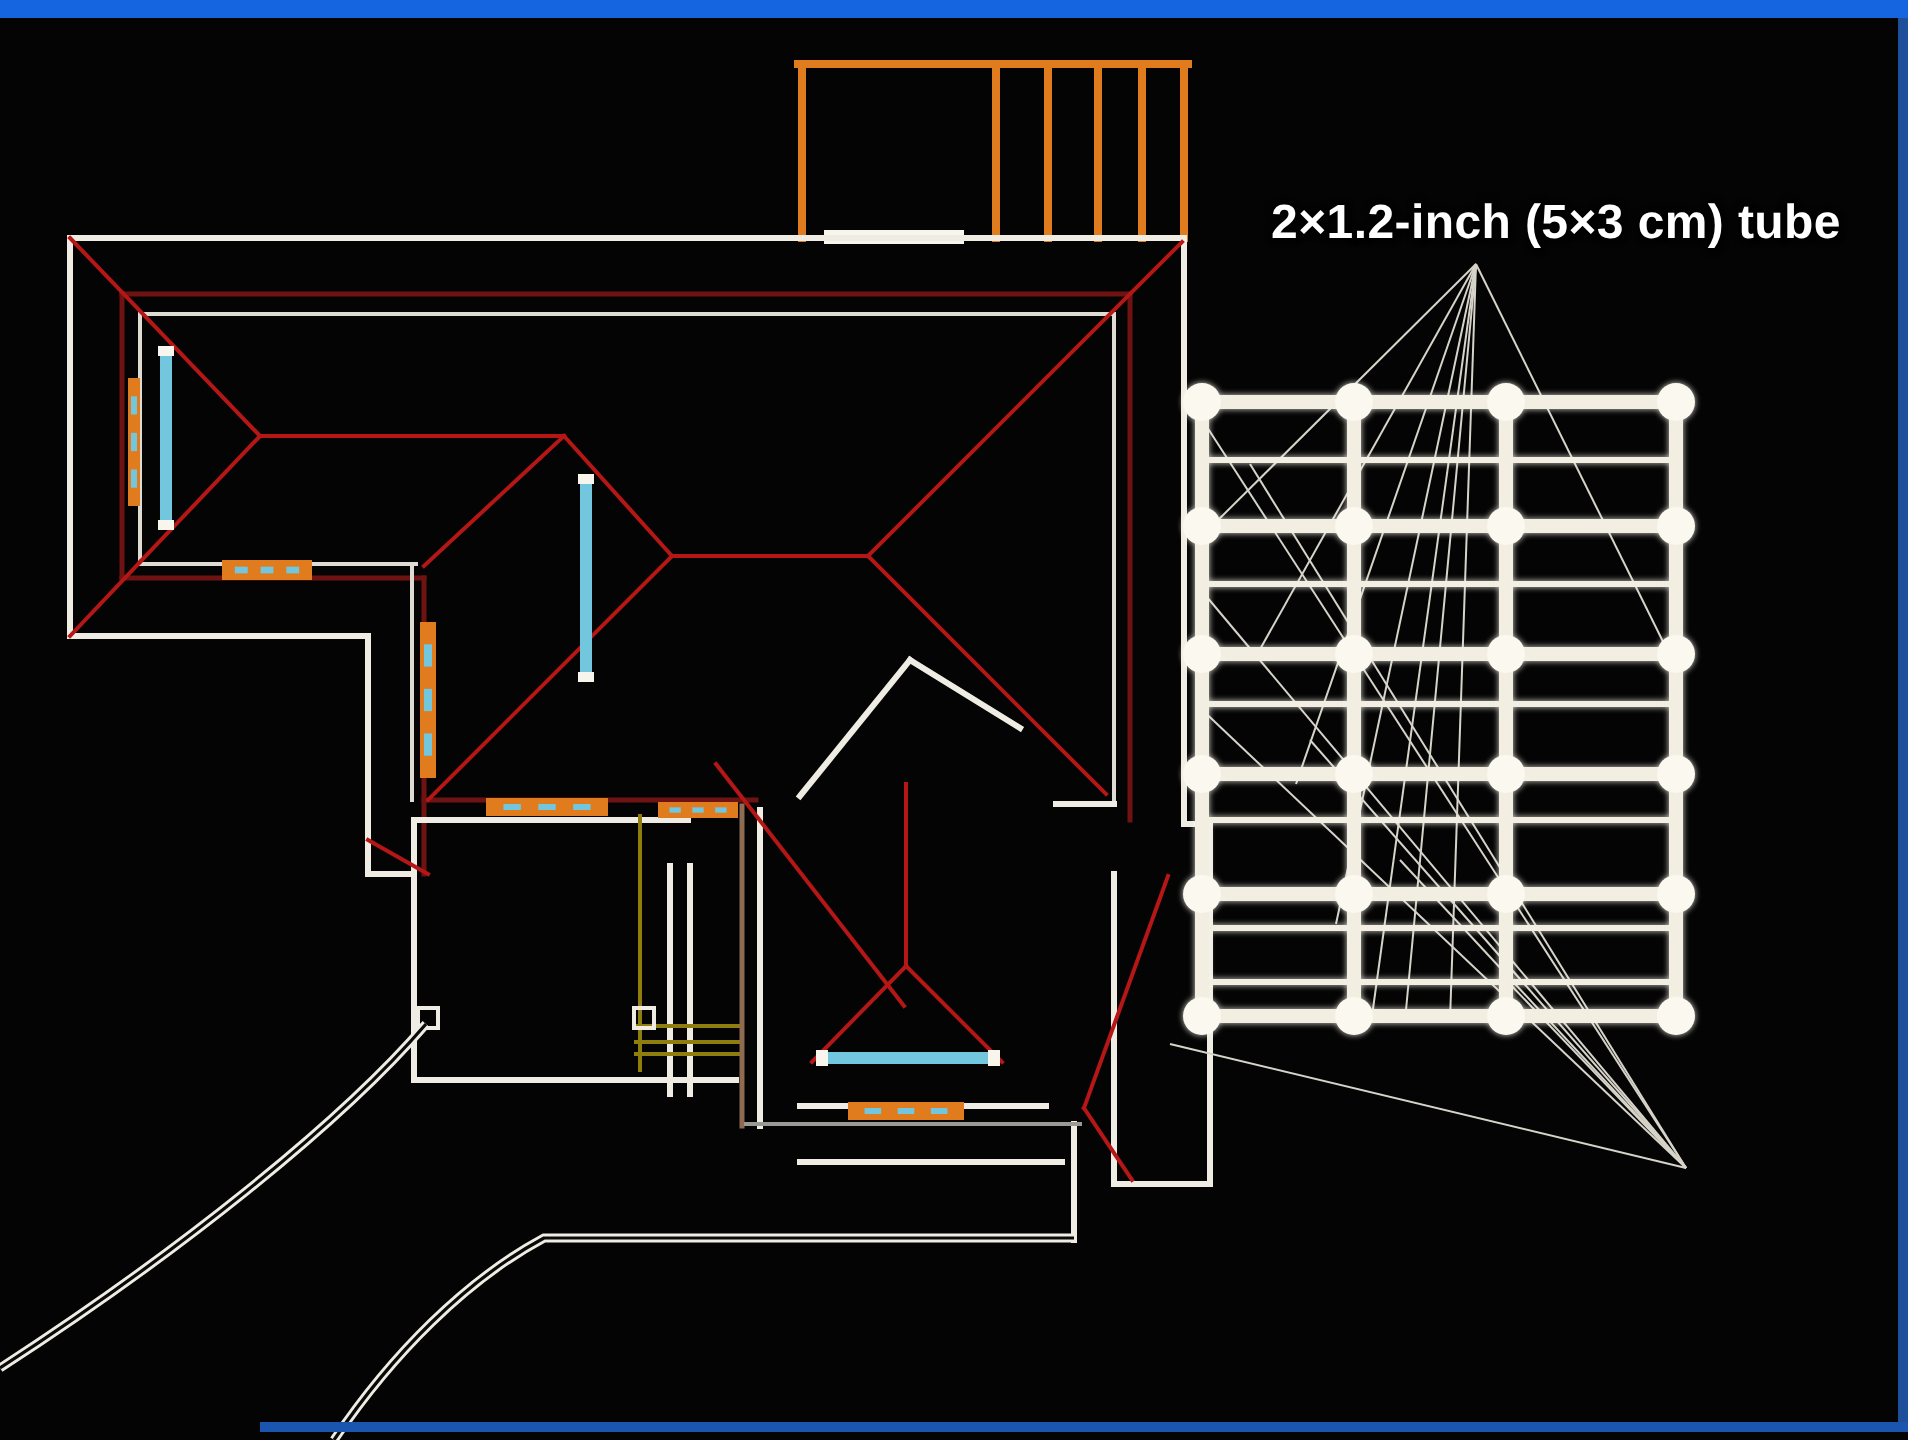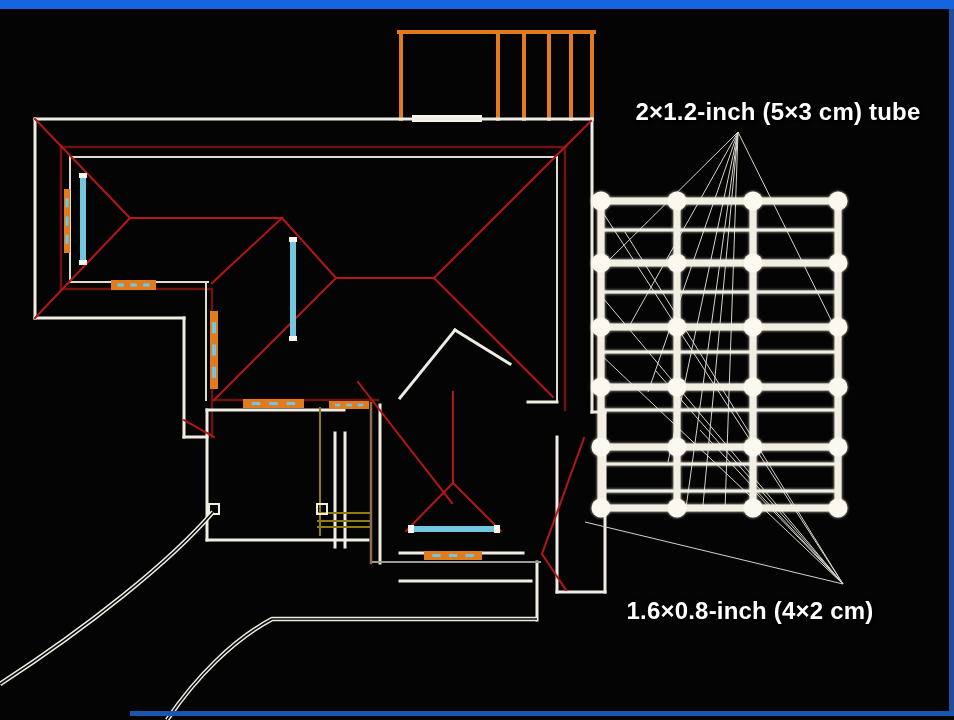--- a/index.html
+++ b/index.html
@@ -198,15 +198,14 @@
 
   <div class="chrome-bar" id="top-bar" style="left: 0px; top: 0px; width: 954px; height: 9px; background: rgb(21, 101, 224);"></div>
   <div class="chrome-bar" id="right-bar" style="right: 0px; top: 9px; width: 5px; height: 706px; background: rgb(29, 79, 155);"></div>
   <div class="chrome-bar" id="bottom-bar" style="left: 130px; top: 711px; width: 824px; height: 5px; background: rgb(26, 85, 176);"></div>
 
   <div class="label" id="top-label" style="left: 778px; top: 97px;">
     <div class="line">2×1.2-inch (5×3 cm) tube</div>
   </div>
 
   <div class="label" id="bottom-label" style="left: 750px; top: 596px;">
-    <div class="line">1.6×0.8-inch (4×2 cm)</div>
   </div>
 </div>
 
 </body></html>

